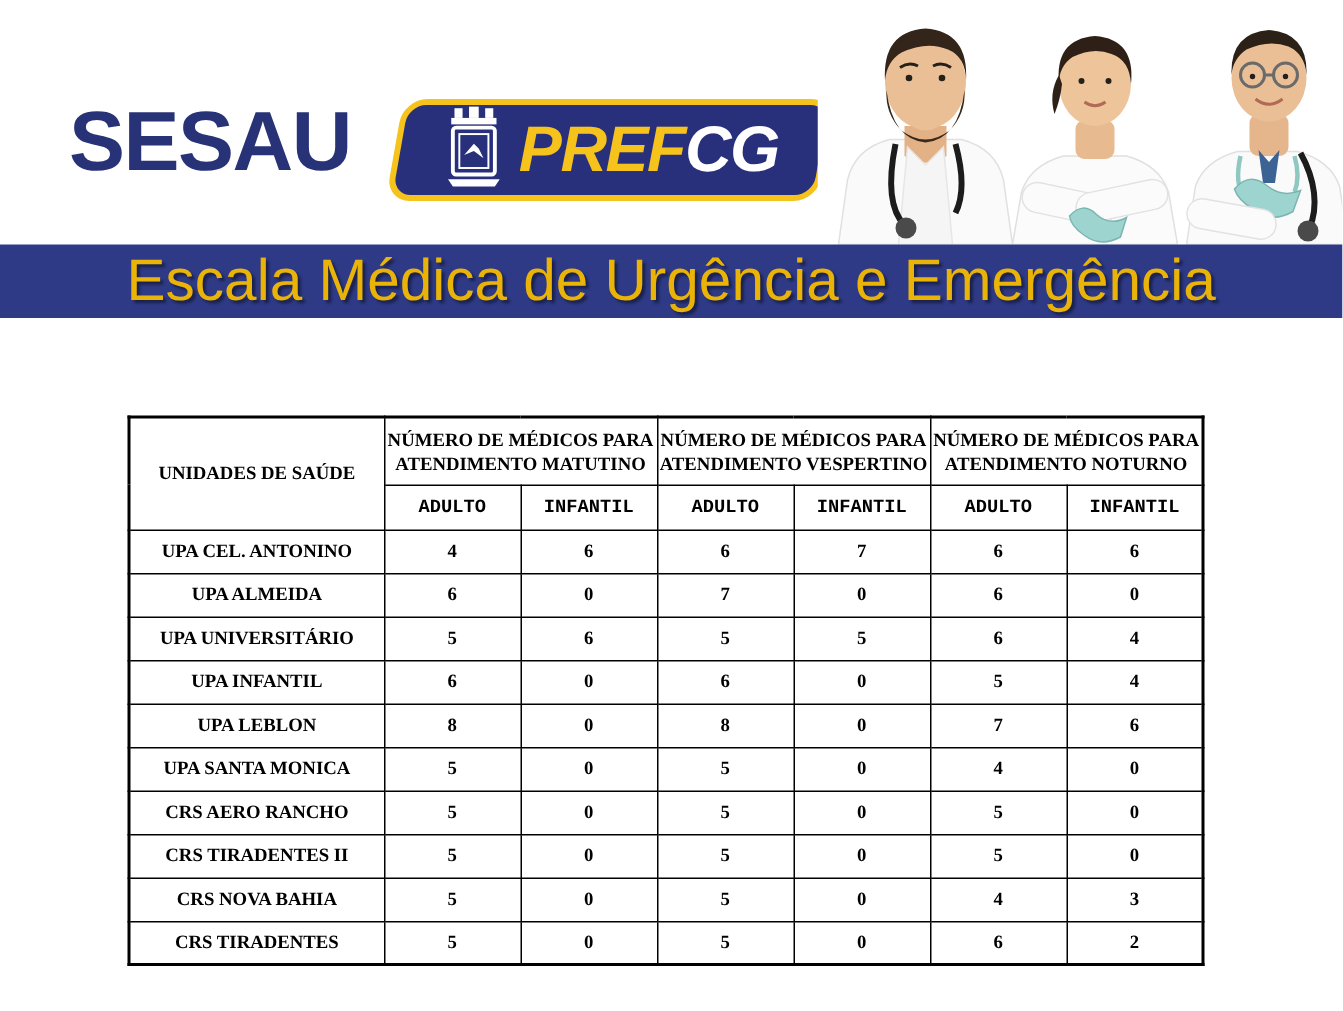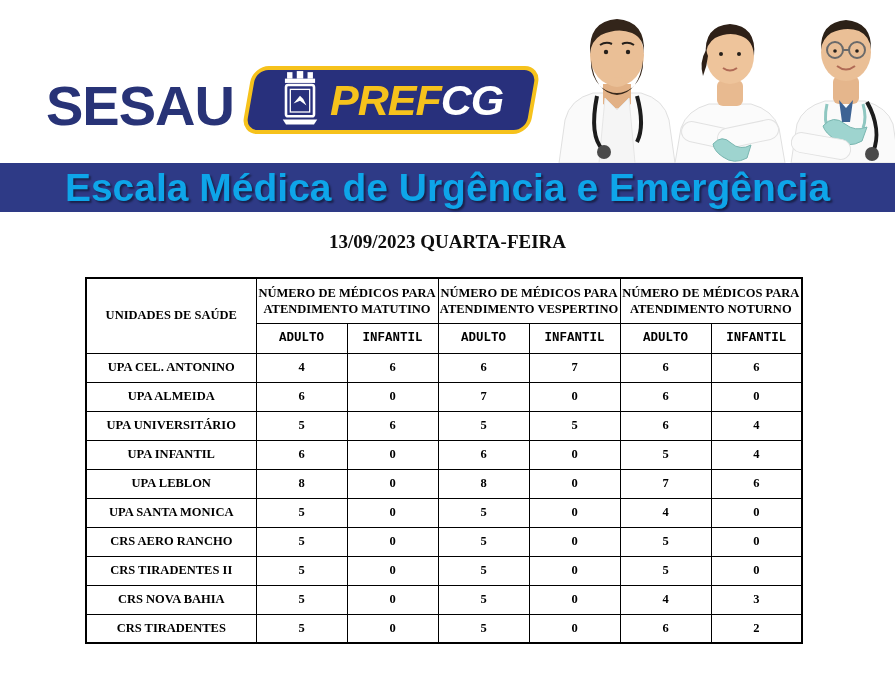--- a/index.html
+++ b/index.html
@@ -6,21 +6,21 @@
   html, body { margin: 0; padding: 0; }
   body {
     width: 895px; height: 674px;
     background: #ffffff;
     font-family: "Liberation Sans", sans-serif;
   }
   .page { position: relative; width: 895px; height: 674px; background: #fff; overflow: hidden; }
 
   
   .header { position: absolute; top: 0; left: 0; width: 895px; height: 163px; background: #fff; }
-  .logos { position: absolute; left: 46px; top: 66px; display: flex; align-items: flex-end; gap: 13px; }
+  .logos { position: absolute; left: 46px; top: 66px; display: flex; align-items: flex-start; gap: 29px; }
   .sesau {
     font-size: 56px; font-weight: 800; color: #283377;
     letter-spacing: -1px; line-height: 1;
   }
   .prefcg-badge {
     position: relative; height: 68px; width: 288px;
     background: #28307c; border: 4px solid #f6c21c; border-radius: 16px;
     transform: skewX(-10deg);
     display: flex; align-items: center; justify-content: center;
   }
@@ -30,21 +30,21 @@
   .prefcg-text .cg { color: #ffffff; }
 
   .doctors { position: absolute; right: 0; top: 0; width: 350px; height: 163px; }
 
   
   .banner {
     position: absolute; top: 163px; left: 0; width: 895px; height: 49px;
     background: #2e3a86; display: flex; align-items: center; justify-content: center;
   }
   .banner h1 {
-    margin: 0; color: #0ea5e9; font-size: 39px; font-weight: 700; letter-spacing: 0px;
+    margin: 0; color: #eab308; font-size: 39px; font-weight: 400; letter-spacing: 0px;
     text-shadow: 2px 2px 2px rgba(0,0,0,0.45); white-space: nowrap;
   }
 
   
   .date-heading {
     position: absolute; top: 231px; left: 0; width: 895px; text-align: center;
     font-family: "Liberation Serif", serif; font-weight: 700; font-size: 19px; color: #0d0d0d;
   }
 
   
@@ -147,21 +147,20 @@
           <rect x="246" y="136" width="60" height="20" rx="10" transform="rotate(10 276 146)" fill="#fbfbfb" stroke="#e2e2e2"></rect>
         </g>
       </svg>
     </div>
   </div>
 
   <div class="banner">
     <h1>Escala Médica de Urgência e Emergência</h1>
   </div>
 
-  <div class="date-heading">13/09/2023 QUARTA-FEIRA</div>
 
   <table class="schedule">
     <colgroup>
       <col style="width:170px">
       <col style="width:91px">
         <col style="width:91px">
       <col style="width:91px">
         <col style="width:91px">
       <col style="width:91px">
         <col style="width:91px">

